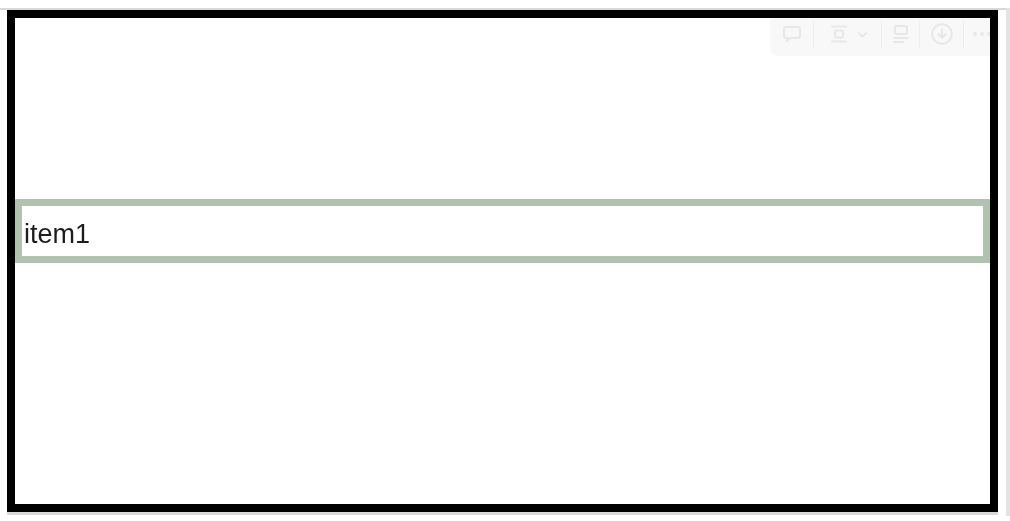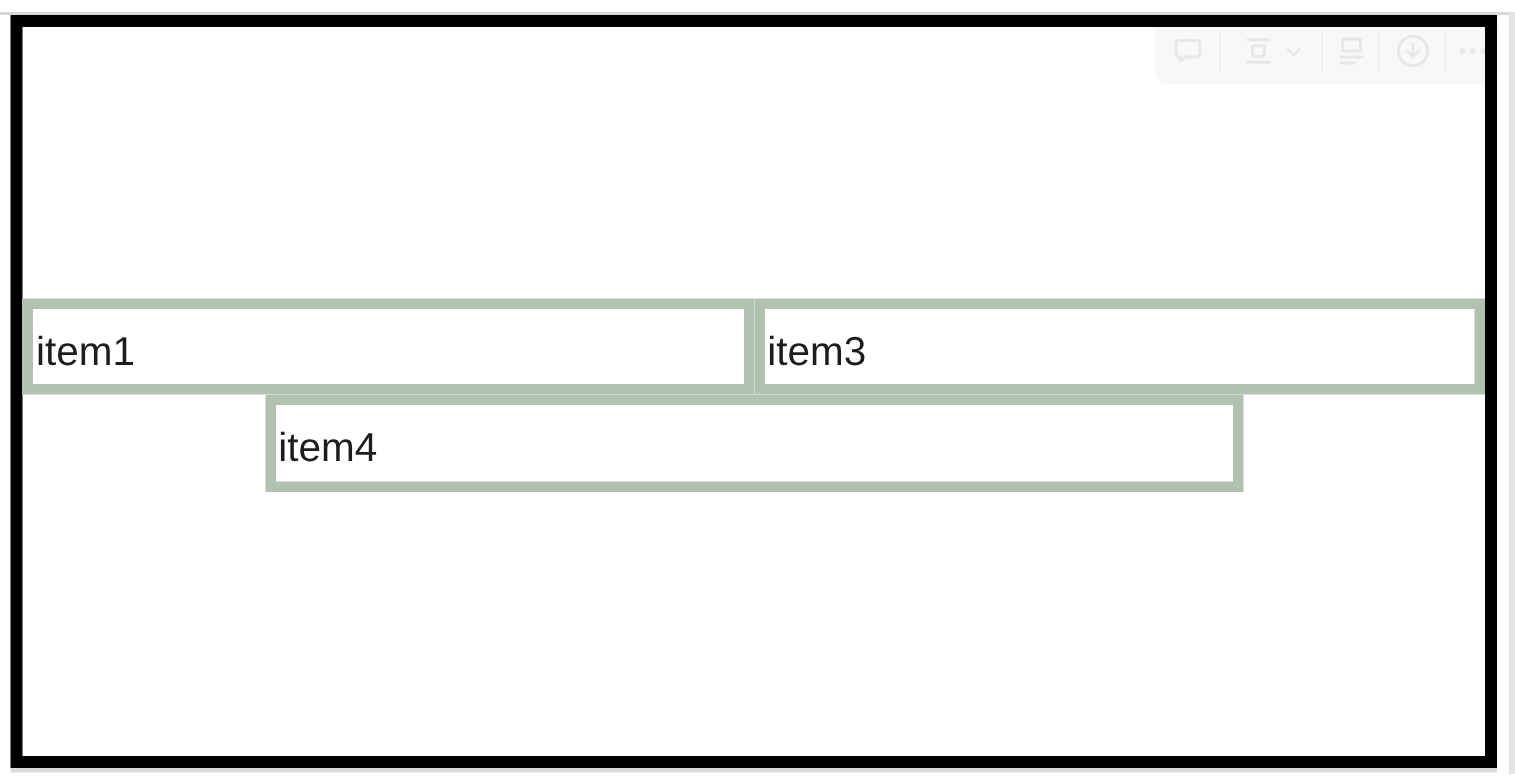--- a/index.html
+++ b/index.html
@@ -164,27 +164,21 @@
 
   </div>
 
   <div class="frame">
     <div class="frame-content">
 
       <div class="flex-row flex-row-1">
         <div class="flex-item">
           <span class="flex-item-label">item1</span>
         </div>
-        <div class="flex-item">
-          <span class="flex-item-label">item3</span>
-        </div>
       </div>
 
       <div class="flex-row flex-row-2">
-        <div class="flex-item">
-          <span class="flex-item-label">item4</span>
-        </div>
       </div>
 
     </div>
   </div>
 
 </div>
 
 </body></html>

